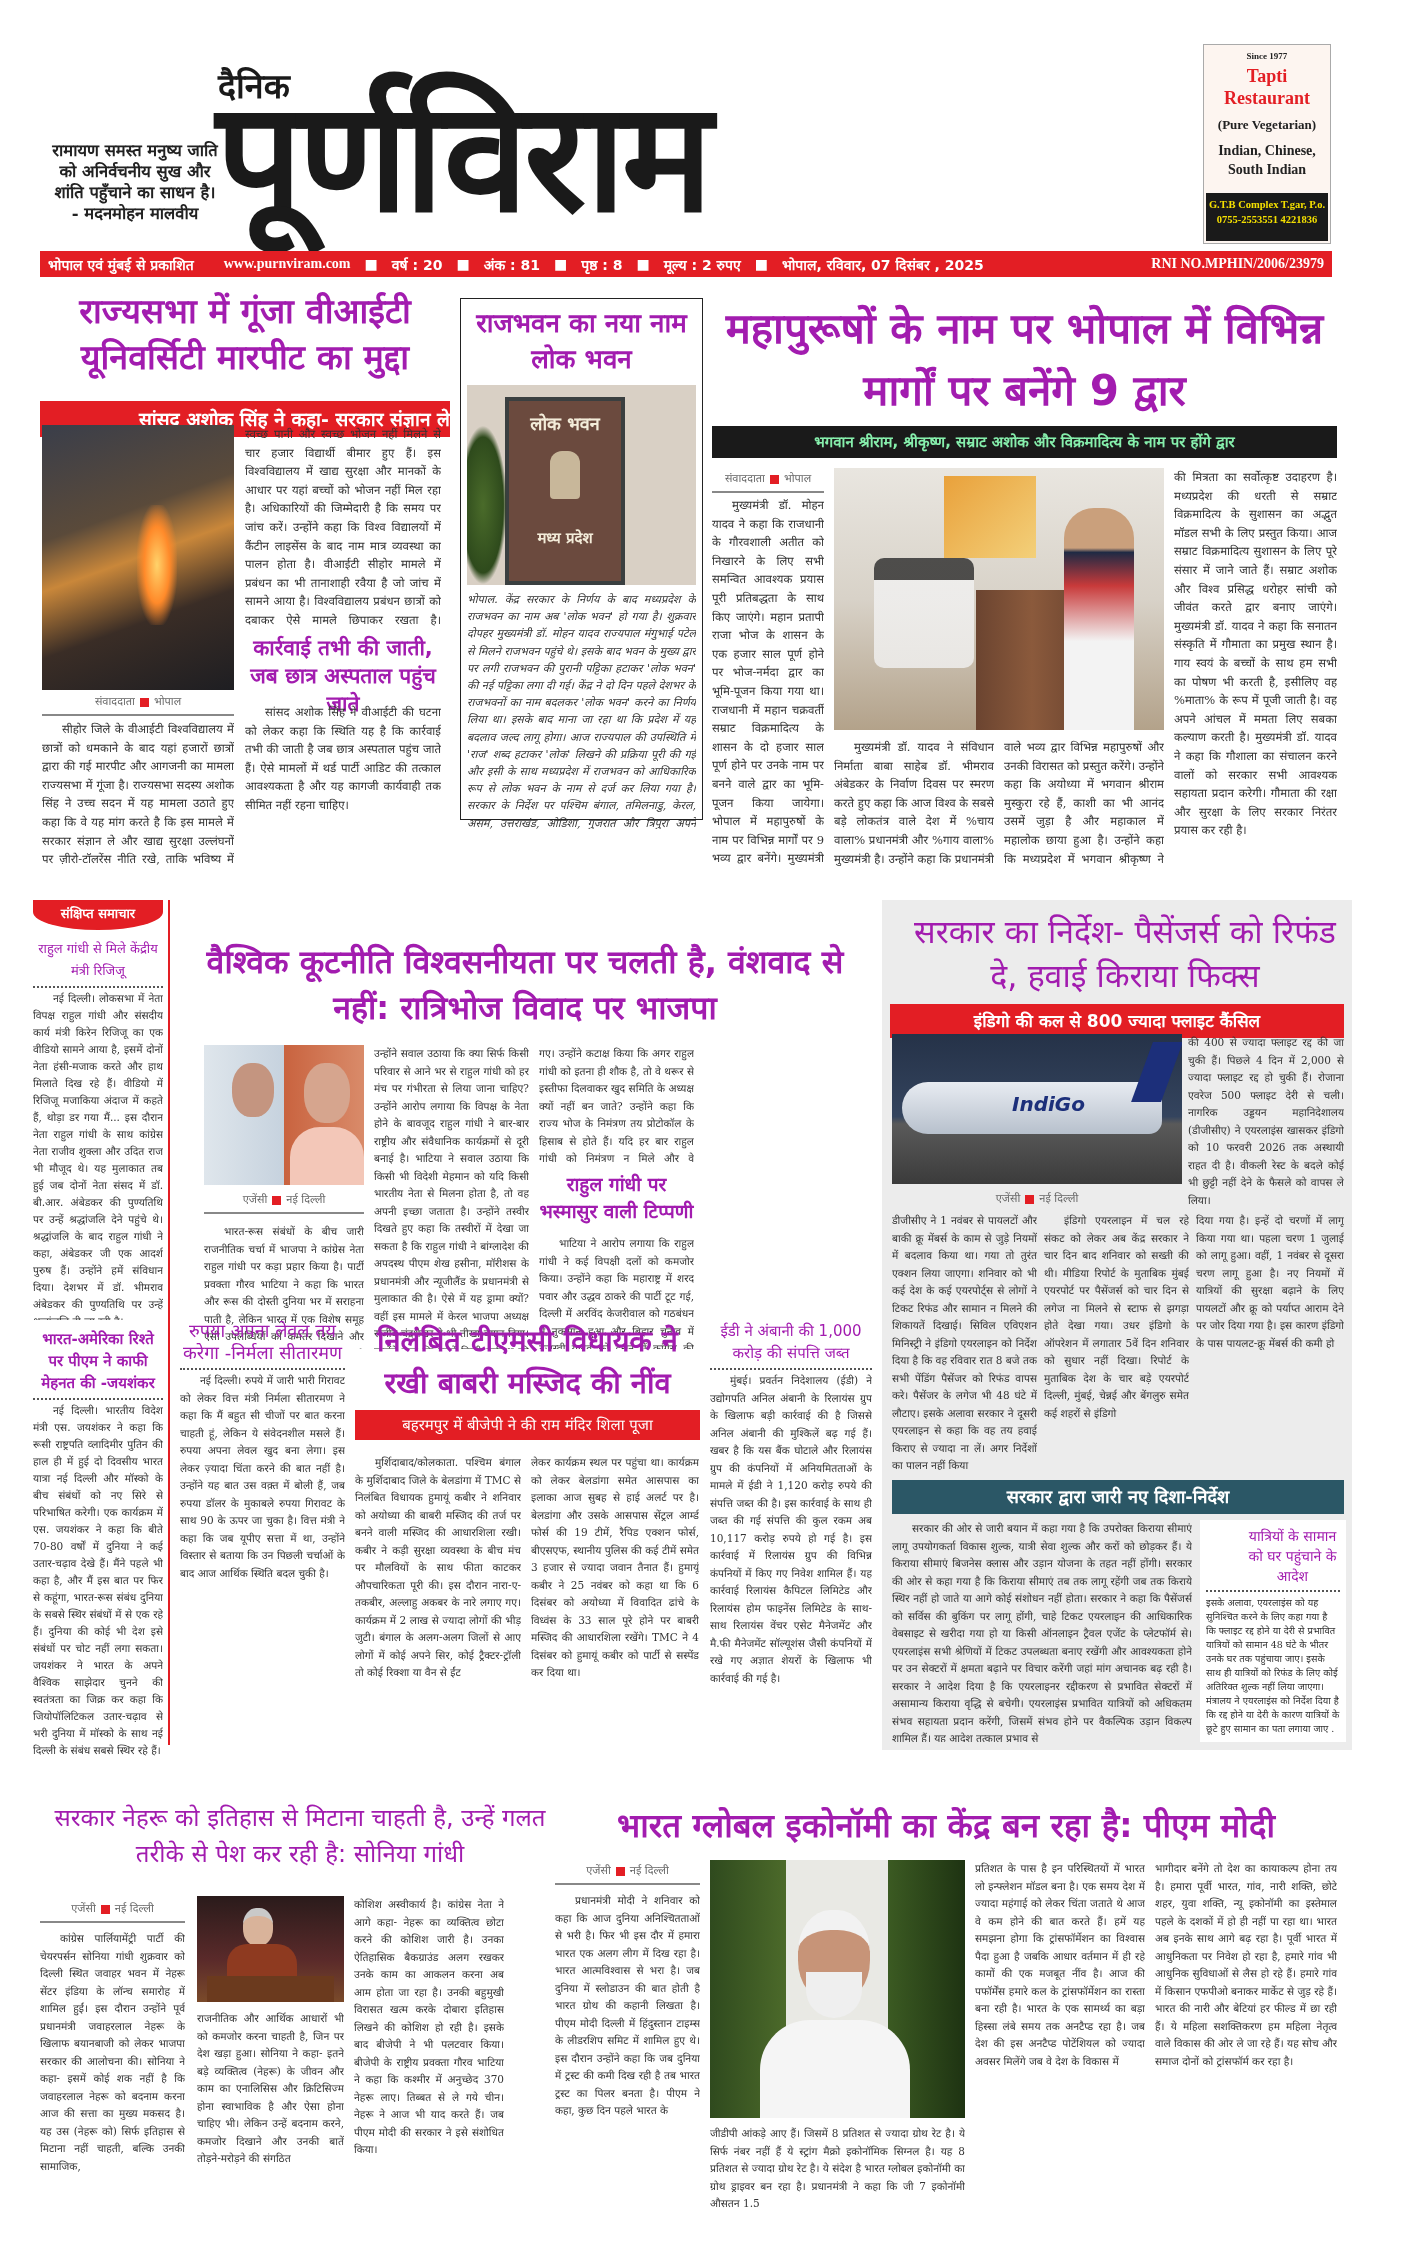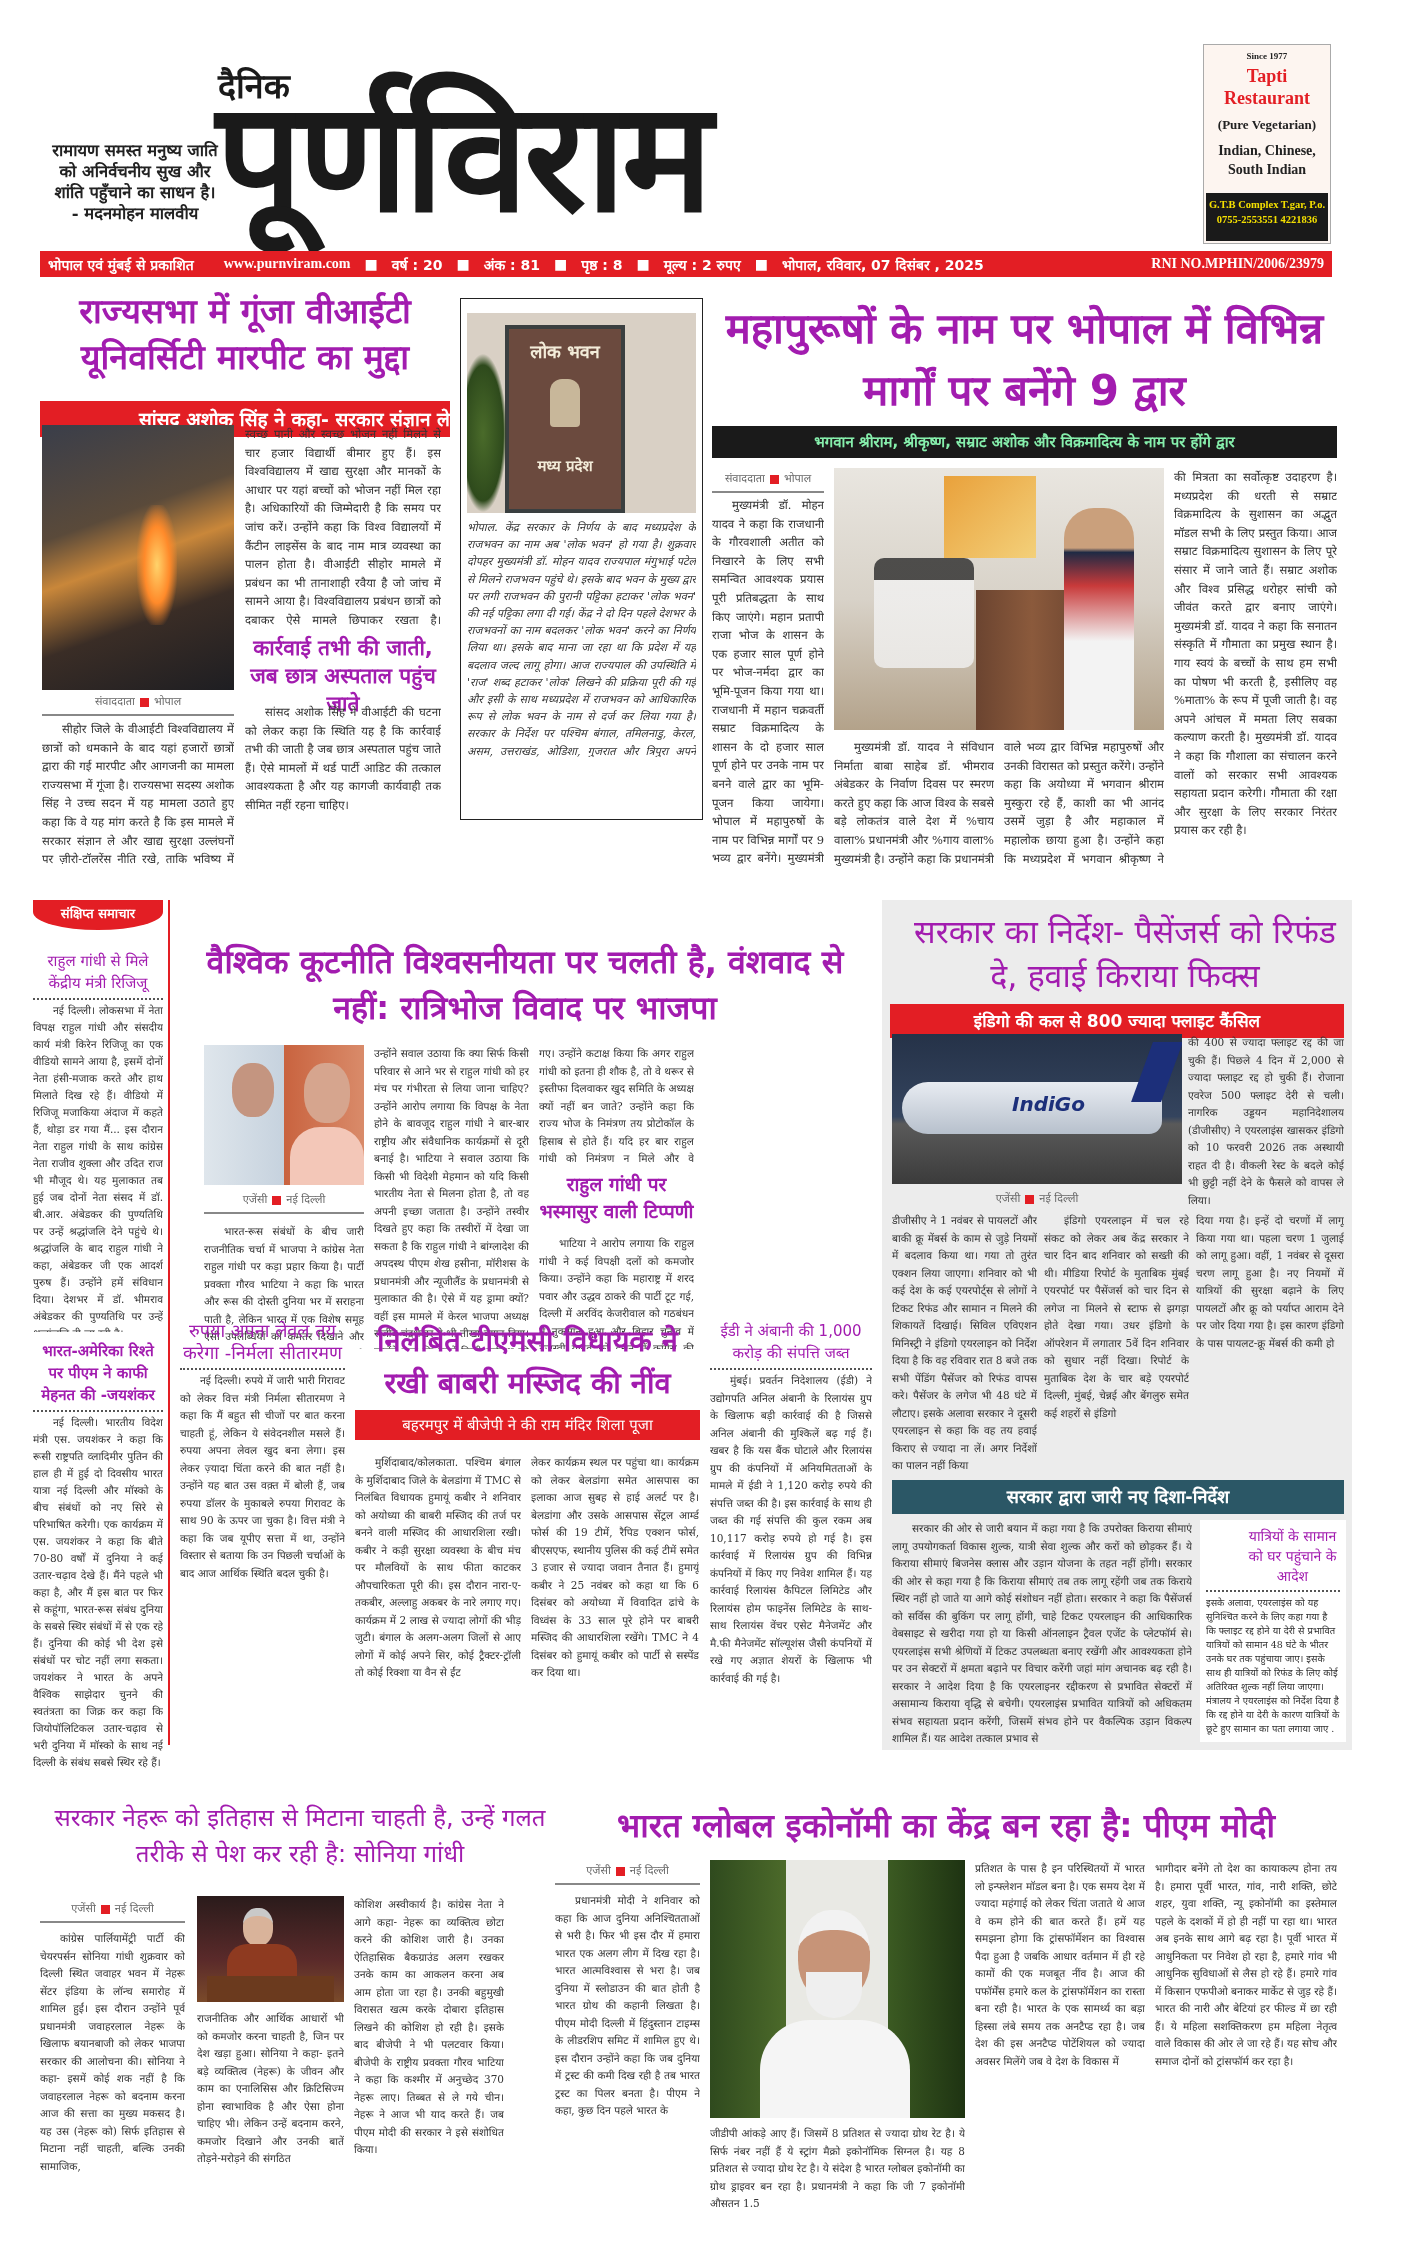--- a/index.html
+++ b/index.html
@@ -72,20 +72,21 @@
   <div class="abs body" style="left:205px;top:137px;width:196px;height:204px;">
       <p style="text-indent:0">स्वच्छ पानी और स्वच्छ भोजन नहीं मिलने से चार हजार विद्यार्थी बीमार हुए हैं। इस विश्वविद्यालय में खाद्य सुरक्षा और मानकों के आधार पर यहां बच्चों को भोजन नहीं मिल रहा है। अधिकारियों की जिम्मेदारी है कि समय पर जांच करें। उन्होंने कहा कि विश्व विद्यालयों में कैंटीन लाइसेंस के बाद नाम मात्र व्यवस्था का पालन होता है। वीआईटी सीहोर मामले में प्रबंधन का भी तानाशाही रवैया है जो जांच में सामने आया है। विश्वविद्यालय प्रबंधन छात्रों को दबाकर ऐसे मामले छिपाकर रखता है। विश्वविद्यालय में हुई यह कोई अकेली घटना नहीं है। इसके पहले तेलंगाना, राजस्थान में भी ऐसे मामले सामने आ चुके हैं।</p>
     </div>
   <div class="abs hl" style="left:210px;top:346px;width:186px;font-size:21px;text-align:center;line-height:28px;">कार्रवाई तभी की जाती, जब छात्र अस्पताल पहुंच जाते</div>
   <div class="abs body" style="left:205px;top:415px;width:196px;height:165px;">
       <p>सांसद अशोक सिंह ने वीआईटी की घटना को लेकर कहा कि स्थिति यह है कि कार्रवाई तभी की जाती है जब छात्र अस्पताल पहुंच जाते हैं। ऐसे मामलों में थर्ड पार्टी आडिट की तत्काल आवश्यकता है और यह कागजी कार्यवाही तक सीमित नहीं रहना चाहिए।</p>
     </div>
 </div>
 
 <div class="abs" style="left:460px;top:298px;width:243px;height:522px;border:1.5px solid #222;padding:6px;">
+  <div class="hl" style="font-size:26px;text-align:center;line-height:36px;">राजभवन का नया नाम लोक भवन</div>
   <div class="photo" style="position:relative;margin-top:8px;height:200px;background:#d9d0c5;">
     <div style="position:absolute;left:38px;top:12px;width:120px;height:188px;background:#6b4a3e;border:4px solid #3a3f40;text-align:center;color:#f3ecd9;font-weight:bold;">
       <div style="font-size:18px;margin-top:10px;">लोक भवन</div>
       <div style="width:30px;height:48px;margin:16px auto 0;background:#c8b79a;border-radius:12px 12px 4px 4px;"></div>
       <div style="font-size:15px;margin-top:28px;">मध्य प्रदेश</div>
     </div>
     <div style="position:absolute;left:0;top:40px;width:40px;height:160px;background:radial-gradient(ellipse at 40% 50%,#4a6b2a 0%,#2e4a1c 60%,transparent 70%);"></div>
   </div>
   <div class="body" style="margin-top:6px;font-size:11px;line-height:17.2px;font-style:italic;height:238px;">
       <p style="text-indent:0">भोपाल. केंद्र सरकार के निर्णय के बाद मध्यप्रदेश के राजभवन का नाम अब 'लोक भवन' हो गया है। शुक्रवार दोपहर मुख्यमंत्री डॉ. मोहन यादव राज्यपाल मंगुभाई पटेल से मिलने राजभवन पहुंचे थे। इसके बाद भवन के मुख्य द्वार पर लगी राजभवन की पुरानी पट्टिका हटाकर 'लोक भवन' की नई पट्टिका लगा दी गई। केंद्र ने दो दिन पहले देशभर के राजभवनों का नाम बदलकर 'लोक भवन' करने का निर्णय लिया था। इसके बाद माना जा रहा था कि प्रदेश में यह बदलाव जल्द लागू होगा। आज राज्यपाल की उपस्थिति में 'राज' शब्द हटाकर 'लोक' लिखने की प्रक्रिया पूरी की गई और इसी के साथ मध्यप्रदेश में राजभवन को आधिकारिक रूप से लोक भवन के नाम से दर्ज कर लिया गया है। सरकार के निर्देश पर पश्चिम बंगाल, तमिलनाडु, केरल, असम, उत्तराखंड, ओडिशा, गुजरात और त्रिपुरा अपने राजभवन का नाम पहले ही लोक भवन कर चुके हैं।</p>
@@ -113,21 +114,21 @@
   <div class="abs body" style="left:292px;top:440px;width:160px;height:130px;">
       <p style="text-indent:0">वाले भव्य द्वार विभिन्न महापुरुषों और उनकी विरासत को प्रस्तुत करेंगे। उन्होंने कहा कि अयोध्या में भगवान श्रीराम मुस्कुरा रहे हैं, काशी का भी आनंद उसमें जुड़ा है और महाकाल में महालोक छाया हुआ है। उन्होंने कहा कि मध्यप्रदेश में भगवान श्रीकृष्ण ने शिक्षा प्राप्त की है। आचार्य सांदीपनि का आश्रम मध्यप्रदेश की धरोहर है। भगवान श्रीकृष्ण और सुदामा की मित्रता, अमीर और गरीब</p>
     </div>
   <div class="abs body" style="left:462px;top:170px;width:163px;height:400px;">
       <p style="text-indent:0">की मित्रता का सर्वोत्कृष्ट उदाहरण है। मध्यप्रदेश की धरती से सम्राट विक्रमादित्य के सुशासन का अद्भुत मॉडल सभी के लिए प्रस्तुत किया। आज सम्राट विक्रमादित्य सुशासन के लिए पूरे संसार में जाने जाते हैं। सम्राट अशोक और विश्व प्रसिद्ध धरोहर सांची को जीवंत करते द्वार बनाए जाएंगे। मुख्यमंत्री डॉ. यादव ने कहा कि सनातन संस्कृति में गौमाता का प्रमुख स्थान है। गाय स्वयं के बच्चों के साथ हम सभी का पोषण भी करती है, इसीलिए वह %माता% के रूप में पूजी जाती है। वह अपने आंचल में ममता लिए सबका कल्याण करती है। मुख्यमंत्री डॉ. यादव ने कहा कि गौशाला का संचालन करने वालों को सरकार सभी आवश्यक सहायता प्रदान करेगी। गौमाता की रक्षा और सुरक्षा के लिए सरकार निरंतर प्रयास कर रही है।</p>
     </div>
 </div>
 
 <div class="abs" style="left:33px;top:900px;width:130px;height:845px;">
   <div class="redbar" style="font-size:13px;height:30px;line-height:28px;border-radius:0 0 50% 50% / 0 0 60% 60%;">संक्षिप्त समाचार</div>
-  <div class="hl" style="font-size:15px;text-align:center;line-height:22px;margin-top:20px;font-weight:normal;">राहुल गांधी से मिले केंद्रीय मंत्री रिजिजू</div>
+  <div class="hl" style="font-size:13px;text-align:center;line-height:22px;margin-top:8px;font-weight:normal;">राहुल गांधी से मिले केंद्रीय मंत्री रिजिजू</div>
   <div class="dotted" style="margin-top:4px;"></div>
   <div class="body" style="font-size:10.5px;line-height:17px;height:330px;margin-top:2px;">
       <p>नई दिल्ली। लोकसभा में नेता विपक्ष राहुल गांधी और संसदीय कार्य मंत्री किरेन रिजिजू का एक वीडियो सामने आया है, इसमें दोनों नेता हंसी-मजाक करते और हाथ मिलाते दिख रहे हैं। वीडियो में रिजिजू मजाकिया अंदाज में कहते हैं, थोड़ा डर गया मैं... इस दौरान नेता राहुल गांधी के साथ कांग्रेस नेता राजीव शुक्ला और उदित राज भी मौजूद थे। यह मुलाकात तब हुई जब दोनों नेता संसद में डॉ. बी.आर. अंबेडकर की पुण्यतिथि पर उन्हें श्रद्धांजलि देने पहुंचे थे। श्रद्धांजलि के बाद राहुल गांधी ने कहा, अंबेडकर जी एक आदर्श पुरुष हैं। उन्होंने हमें संविधान दिया। देशभर में डॉ. भीमराव अंबेडकर की पुण्यतिथि पर उन्हें श्रद्धांजलि दी जा रही है।</p>
     </div>
   <div class="hl" style="font-size:15px;text-align:center;line-height:22px;margin-top:8px;">भारत-अमेरिका रिश्ते पर पीएम ने काफी मेहनत की -जयशंकर</div>
   <div class="dotted" style="margin-top:4px;"></div>
   <div class="body" style="font-size:10.5px;line-height:17px;height:360px;margin-top:2px;">
       <p>नई दिल्ली। भारतीय विदेश मंत्री एस. जयशंकर ने कहा कि रूसी राष्ट्रपति व्लादिमीर पुतिन की हाल ही में हुई दो दिवसीय भारत यात्रा नई दिल्ली और मॉस्को के बीच संबंधों को नए सिरे से परिभाषित करेगी। एक कार्यक्रम में एस. जयशंकर ने कहा कि बीते 70-80 वर्षों में दुनिया ने कई उतार-चढ़ाव देखे हैं। मैंने पहले भी कहा है, और मैं इस बात पर फिर से कहूंगा, भारत-रूस संबंध दुनिया के सबसे स्थिर संबंधों में से एक रहे हैं। दुनिया की कोई भी देश इसे संबंधों पर चोट नहीं लगा सकता। जयशंकर ने भारत के अपने वैश्विक साझेदार चुनने की स्वतंत्रता का जिक्र कर कहा कि जियोपॉलिटिकल उतार-चढ़ाव से भरी दुनिया में मॉस्को के साथ नई दिल्ली के संबंध सबसे स्थिर रहे हैं।</p>
     </div>
 </div>

